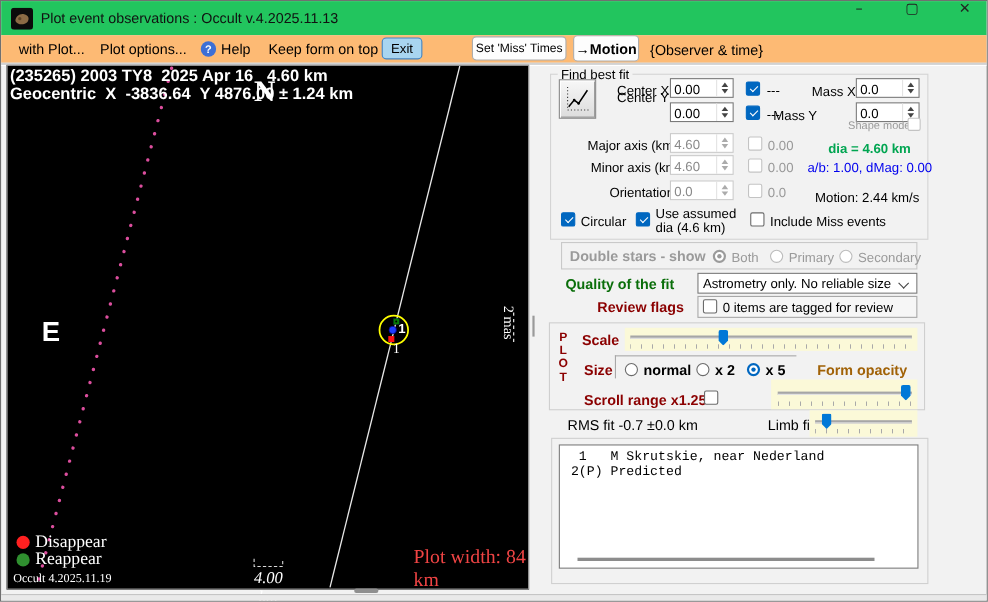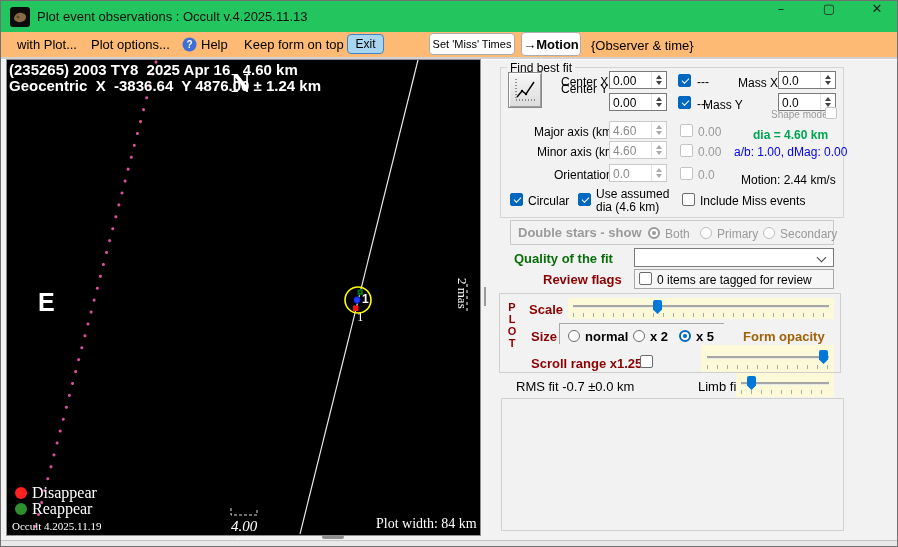--- a/index.html
+++ b/index.html
@@ -121,21 +121,21 @@
     <div class="ptitle" style="left:2px;top:17px">Geocentric  X  -3836.64  Y 4876.00 ± 1.24 km</div>
     <div class="abs serif" style="left:224px;top:8px;color:#FFF;font-size:27px;font-weight:bold">N</div>
     <div class="abs" style="left:31px;top:228px;color:#FFF;font:600 25px 'Liberation Sans',sans-serif">E</div>
     <div class="abs" style="left:355px;top:232px;color:#FFF;font:bold 12px 'Liberation Sans',sans-serif">1</div>
     <div class="abs serif" style="left:350px;top:249px;color:#FFF;font-size:13px">1</div>
     <div class="abs serif" style="left:447px;top:218px;color:#FFF;font-size:13px;writing-mode:vertical-rl">2 mas</div>
     <div class="abs serif" style="left:25px;top:424px;color:#FFF;font-size:16px">Disappear</div>
     <div class="abs serif" style="left:25px;top:440px;color:#FFF;font-size:16px">Reappear</div>
     <div class="abs serif" style="left:5px;top:460px;color:#FFF;font-size:11px">Occult 4.2025.11.19</div>
     <div class="abs serif" style="left:214px;top:458px;width:46px;text-align:center;color:#FFF;font-size:15px;font-style:italic">4.00 km</div>
-    <div class="abs serif" style="left:369px;top:456px;color:#ffffff;font-size:14px">Plot width: 84 km</div>
+    <div class="abs serif" style="left:369px;top:436px;color:#ef4444;font-size:18px">Plot width: 84 km</div>
   </div>
 
   <div class="abs" style="left:483px;top:286px;width:2px;height:19px;background:#9A9A9A"></div>
 
   <div class="abs" style="left:321px;top:534px;width:22px;height:4px;background:#8F8F8F;border-radius:2px"></div>
   <div class="abs" style="left:0;top:539px;width:898px;height:8px;background:#E9E9E9;border-top:1px solid #C5C5C5"></div>
 
   <div class="groupbox" style="left:499px;top:66px;width:344px;height:151px"></div>
   <div class="gtitle" style="left:506px;top:60px">Find best fit</div>
 
@@ -238,20 +238,21 @@
   <div class="lbl13 bold gray" style="left:517px;top:224px">Double stars - show</div>
   <div class="rb dison" style="left:647px;top:226px"></div>
   <div class="lbl gray" style="left:664px;top:226px">Both</div>
   <div class="rb dis" style="left:699px;top:226px"></div>
   <div class="lbl gray" style="left:716px;top:226px">Primary</div>
   <div class="rb dis" style="left:762px;top:226px"></div>
   <div class="lbl gray" style="left:779px;top:226px">Secondary</div>
 
   <div class="lbl13 dkgreen" style="left:513px;top:250px">Quality of the fit</div>
   <div class="dd" style="left:633px;top:247px;width:200px;height:19px">
+    <span class="txt">Astrometry only. No reliable size</span>
     <span class="chev"></span>
   </div>
   <div class="lbl13 maroon" style="left:542px;top:271px">Review flags</div>
   <div class="abs" style="left:633px;top:268px;width:200px;height:20px;border:1px solid #A8A8A8;box-sizing:border-box;background:#F6F6F6"></div>
   <div class="cb" style="left:638px;top:271px"></div>
   <div class="lbl" style="left:656px;top:272px">0 items are tagged for review</div>
 
   <div class="groupbox" style="left:498px;top:292px;width:342px;height:80px;border-color:#CFCFCF"></div>
   <div class="abs maroon" style="left:506px;top:300px;font:bold 11px 'Liberation Sans',sans-serif;line-height:12px;text-align:center;width:10px">
     <div>P</div>
@@ -288,14 +289,19 @@
 
   <div class="lbl13" style="left:515px;top:378px">RMS fit -0.7 ±0.0 km</div>
   <div class="lbl13" style="left:697px;top:378px">Limb fit</div>
   <div class="slider" style="left:735px;top:372px;width:98px;height:24px">
     <div class="track" style="left:5px;top:9px;width:88px"></div>
     <div class="thumb" style="left:11px;top:3px"></div>
     <div class="ticks" style="left:5px;top:17px;width:88px"></div>
   </div>
 
   <div class="abs" style="left:500px;top:397px;width:343px;height:133px;border:1px solid #D0D0D0;box-sizing:border-box"></div>
+  <div class="abs" style="left:507px;top:403px;width:327px;height:113px;border:1px solid #7A7A7A;background:#FFF;box-sizing:border-box">
+    <div class="mono" style="position:absolute;left:10px;top:3px"> 1   M Skrutskie, near Nederland</div>
+    <div class="mono" style="position:absolute;left:10px;top:17px">2(P) Predicted</div>
+    <div style="position:absolute;left:16px;top:102px;width:270px;height:3px;background:#8C8C8C"></div>
+  </div>
 
 </div>
 
 </body></html>

